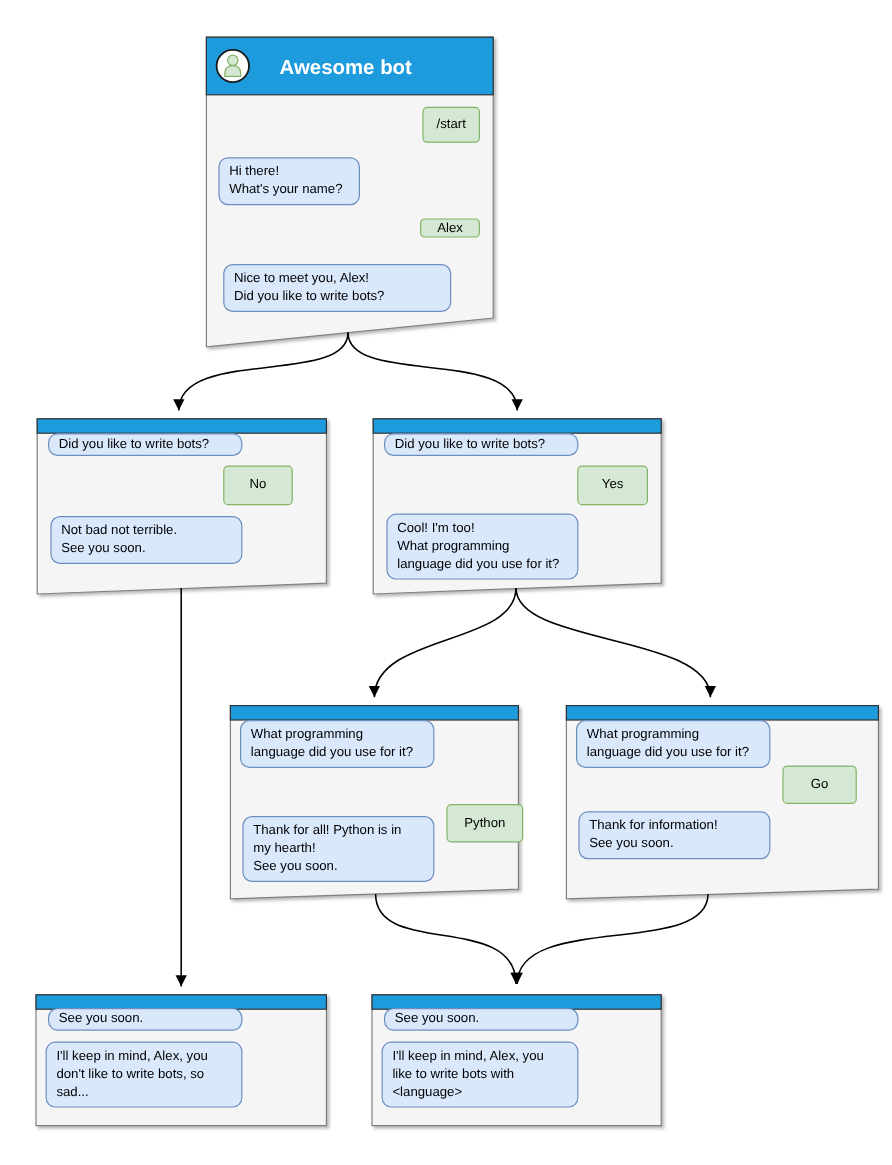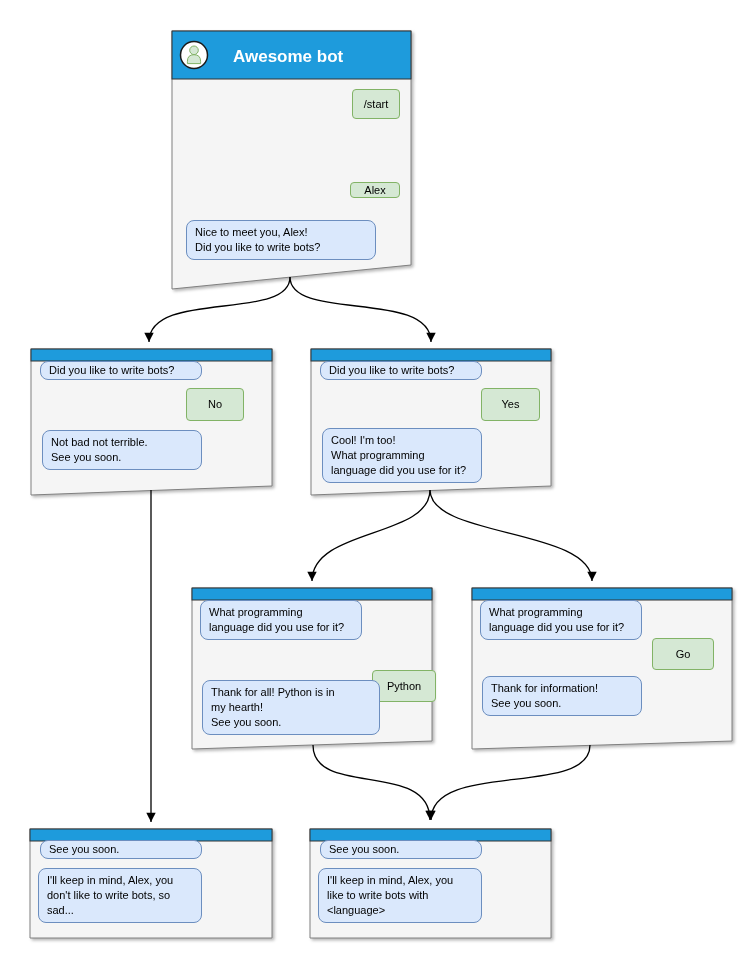--- a/index.html
+++ b/index.html
@@ -94,39 +94,41 @@
       <path d="M430,490 C430,538 312,528 312,581" marker-end="url(#arrow)"></path>
       <path d="M430,490 C430,538 592,528 592,581" marker-end="url(#arrow)"></path>
       <path d="M313,745 C313,798 430,760 430,820" marker-end="url(#arrow)"></path>
       <path d="M590,745 C590,798 431,760 431,820" marker-end="url(#arrow)"></path>
     </g>
   </svg>
 
   <div class="window-title">Awesome bot</div>
 
   <div class="bubble user" style="left:352px;top:89px;width:48px;height:30px">/start</div>
+  <div class="bubble bot" style="left:182px;top:131px;width:118px">Hi there!
+What's your name?</div>
   <div class="bubble user" style="left:350px;top:182px;width:50px;height:16px">Alex</div>
   <div class="bubble bot" style="left:186px;top:220px;width:190px">Nice to meet you, Alex!
 Did you like to write bots?</div>
 
   <div class="bubble bot single" style="left:40px;top:361px;width:162px">Did you like to write bots?</div>
   <div class="bubble user" style="left:186px;top:388px;width:58px;height:33px">No</div>
   <div class="bubble bot" style="left:42px;top:430px;width:160px">Not bad not terrible.
 See you soon.</div>
 
   <div class="bubble bot single" style="left:320px;top:361px;width:162px">Did you like to write bots?</div>
   <div class="bubble user" style="left:481px;top:388px;width:59px;height:33px">Yes</div>
   <div class="bubble bot" style="left:322px;top:428px;width:160px">Cool! I'm too!
 What programming
 language did you use for it?</div>
 
   <div class="bubble bot" style="left:200px;top:600px;width:162px">What programming
 language did you use for it?</div>
   <div class="bubble user" style="left:372px;top:670px;width:64px;height:32px">Python</div>
-  <div class="bubble bot" style="left:202px;top:680px;width:178px">Thank for all! Python is in
+  <div class="bubble bot" style="left:202px;top:680px;width:160px">Thank for all! Python is in
 my hearth!
 See you soon.</div>
 
   <div class="bubble bot" style="left:480px;top:600px;width:162px">What programming
 language did you use for it?</div>
   <div class="bubble user" style="left:652px;top:638px;width:62px;height:32px">Go</div>
   <div class="bubble bot" style="left:482px;top:676px;width:160px">Thank for information!
 See you soon.</div>
 
   <div class="bubble bot single" style="left:40px;top:840px;width:162px">See you soon.</div>

